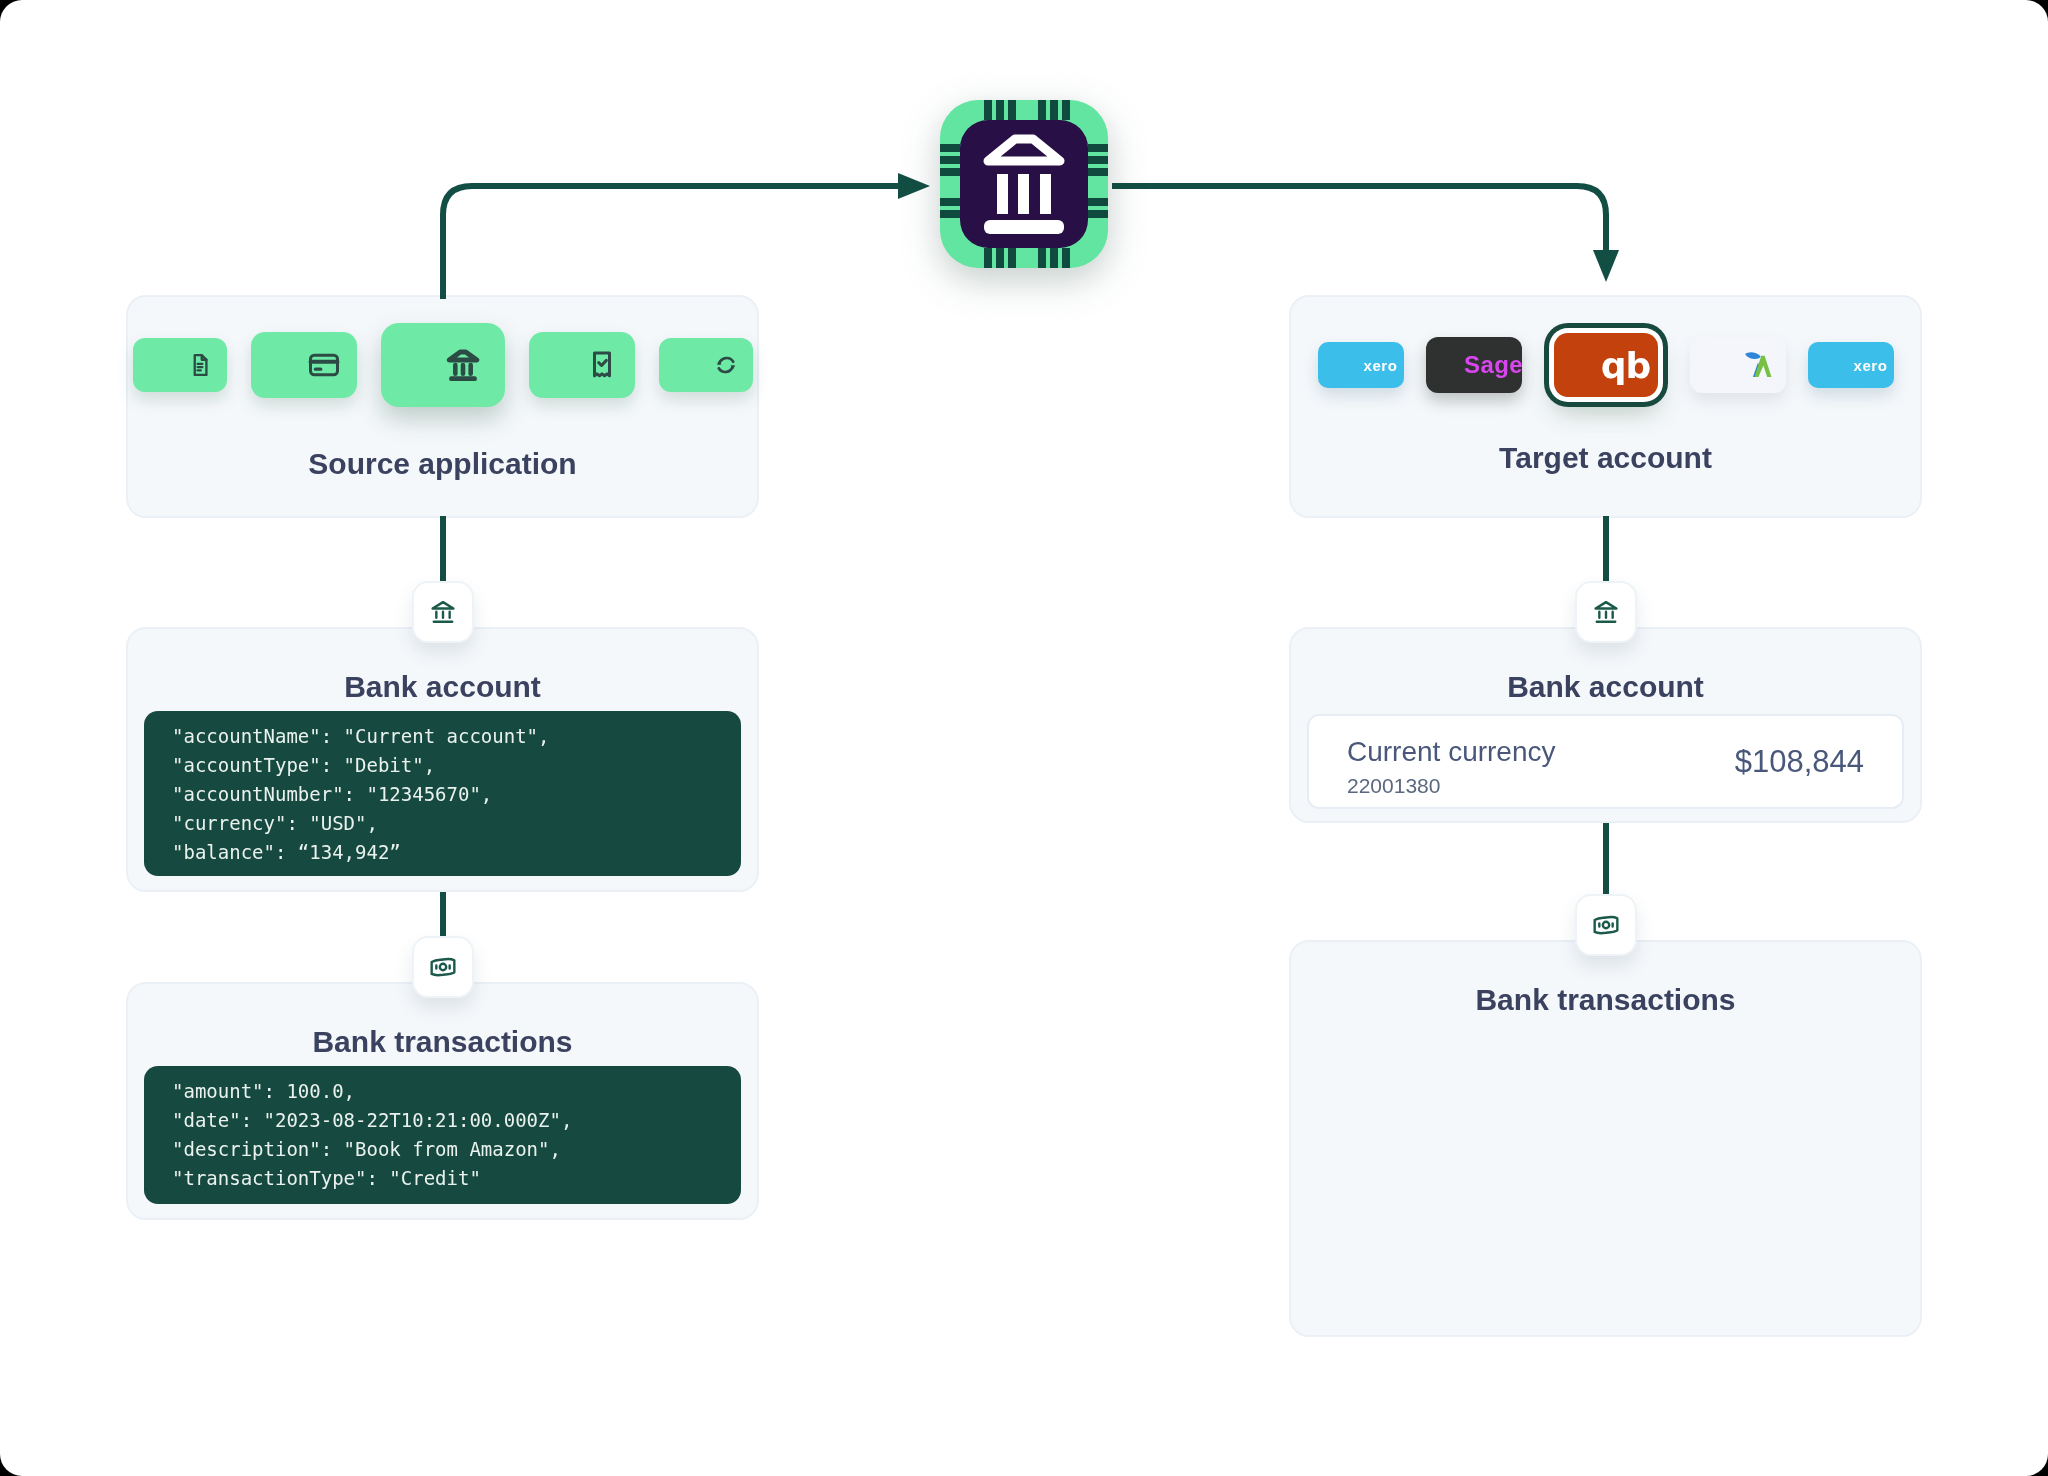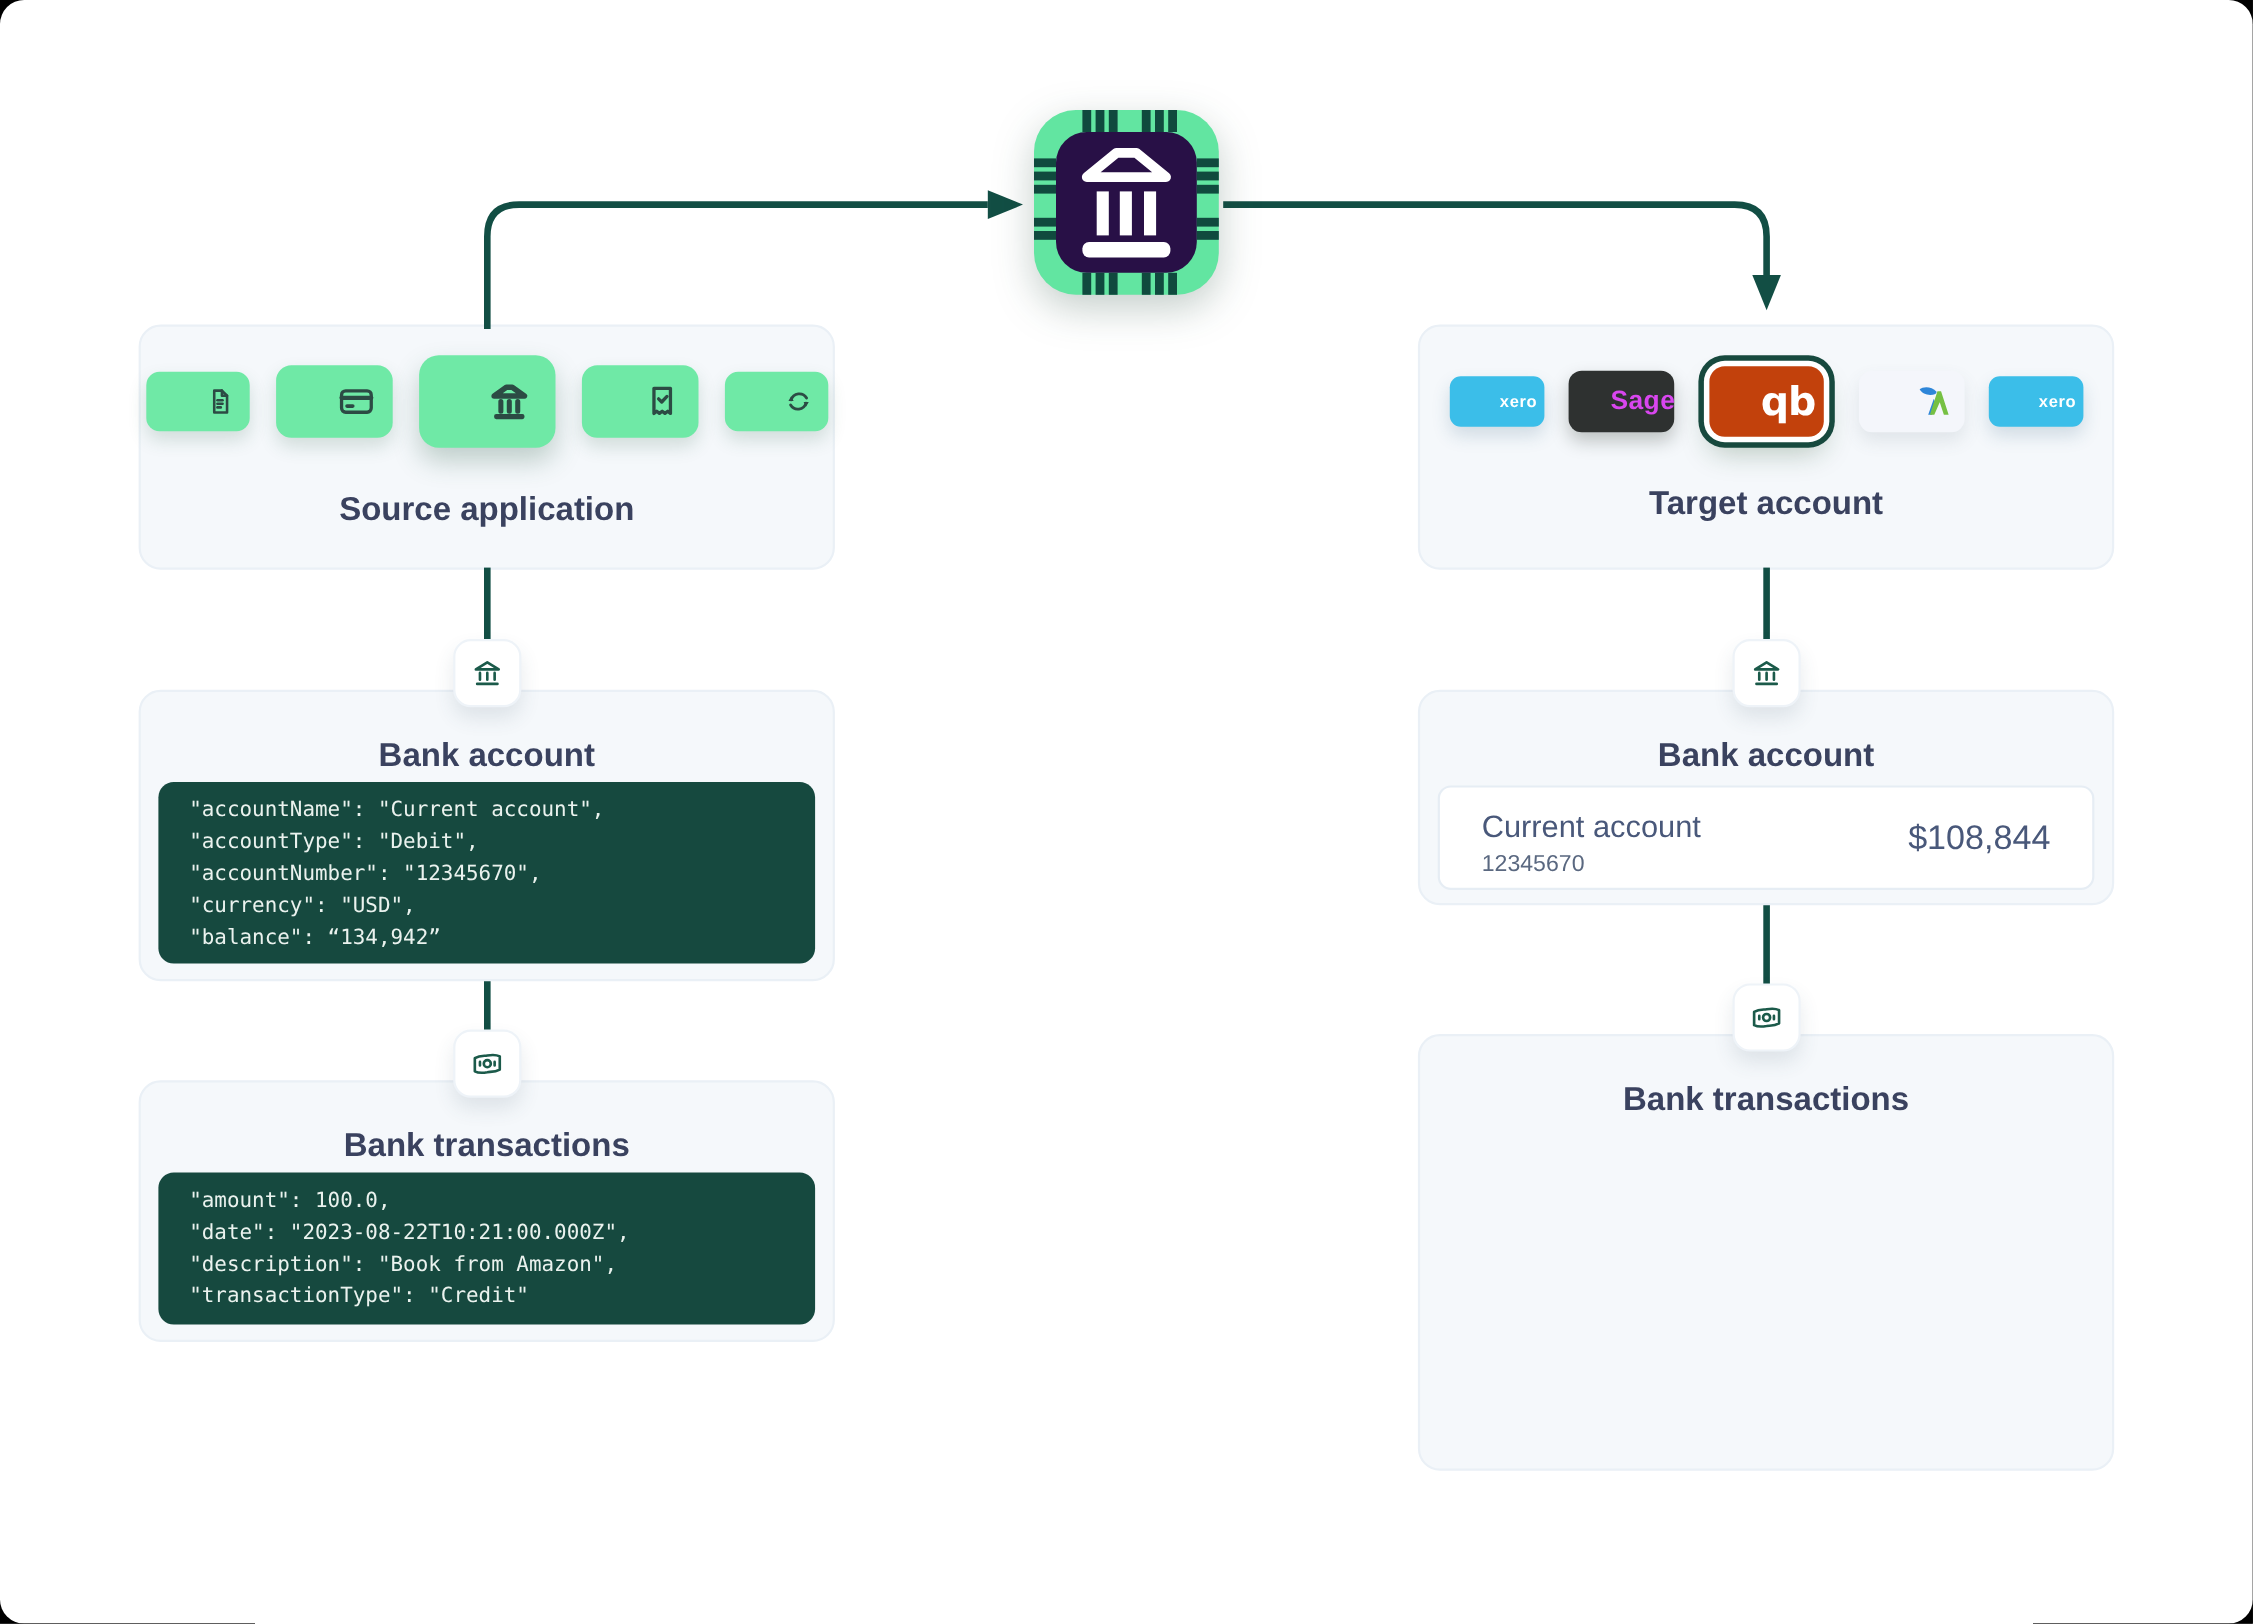--- a/index.html
+++ b/index.html
@@ -231,22 +231,22 @@
   <div class="badge" style="left:1575px;top:581px;">
     <svg width="32" height="32" viewBox="0 0 24 24" fill="none" stroke="#1B5A4A" stroke-width="1.8" stroke-linecap="round" stroke-linejoin="round">
       <path d="M4.2 9.4 L12 4.6 L19.8 9.4 Z"></path>
       <path d="M7 11.8 v4.6 M12 11.8 v4.6 M17 11.8 v4.6"></path>
       <rect x="4.2" y="18.3" width="15.6" height="1.9" rx="0.9" fill="#1B5A4A" stroke="none"></rect>
     </svg>
   </div>
   <div class="panel" style="left:1289px;top:627px;width:633px;height:196px;z-index:3;">
     <div class="panel-title" style="top:40px;">Bank account</div>
     <div class="inner-card" style="top:85px;bottom:12px;">
-      <div class="acct-name">Current account</div>
-      <div class="acct-num">12345670</div>
+      <div class="acct-name">Current currency</div>
+      <div class="acct-num">22001380</div>
       <div class="acct-balance">$108,844</div>
     </div>
   </div>
 
   <div class="badge" style="left:1575px;top:894px;">
     <svg width="32" height="32" viewBox="0 0 24 24" fill="none" stroke="#1B5A4A" stroke-width="1.8" stroke-linecap="round" stroke-linejoin="round">
       <path d="M3.5 8.2 C7 6.2 10 6.8 12 6.4 C15 5.9 18 5.7 20.5 7 L20.5 16 C17 18 14 17.4 12 17.8 C9 18.3 6 18.5 3.5 17.2 Z"></path>
       <circle cx="12" cy="12" r="2.4"></circle>
       <path d="M7 10.8 v2.4 M17 10.8 v2.4"></path>
     </svg>

